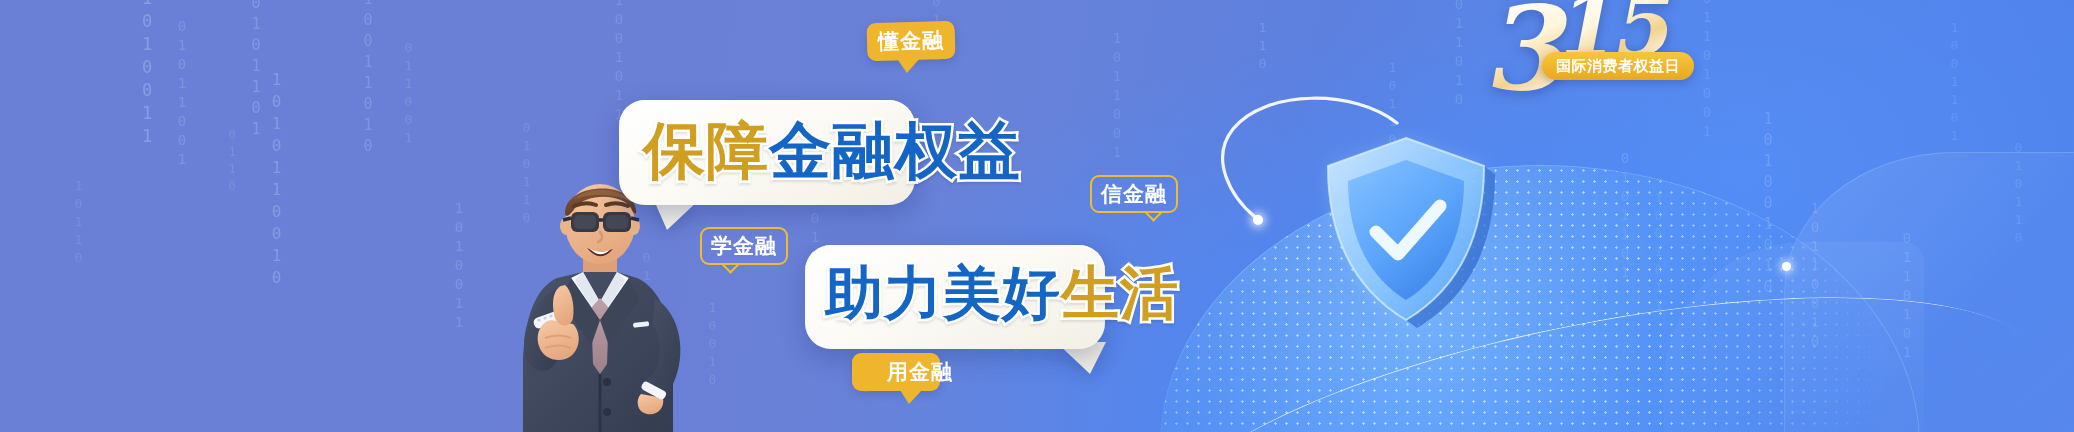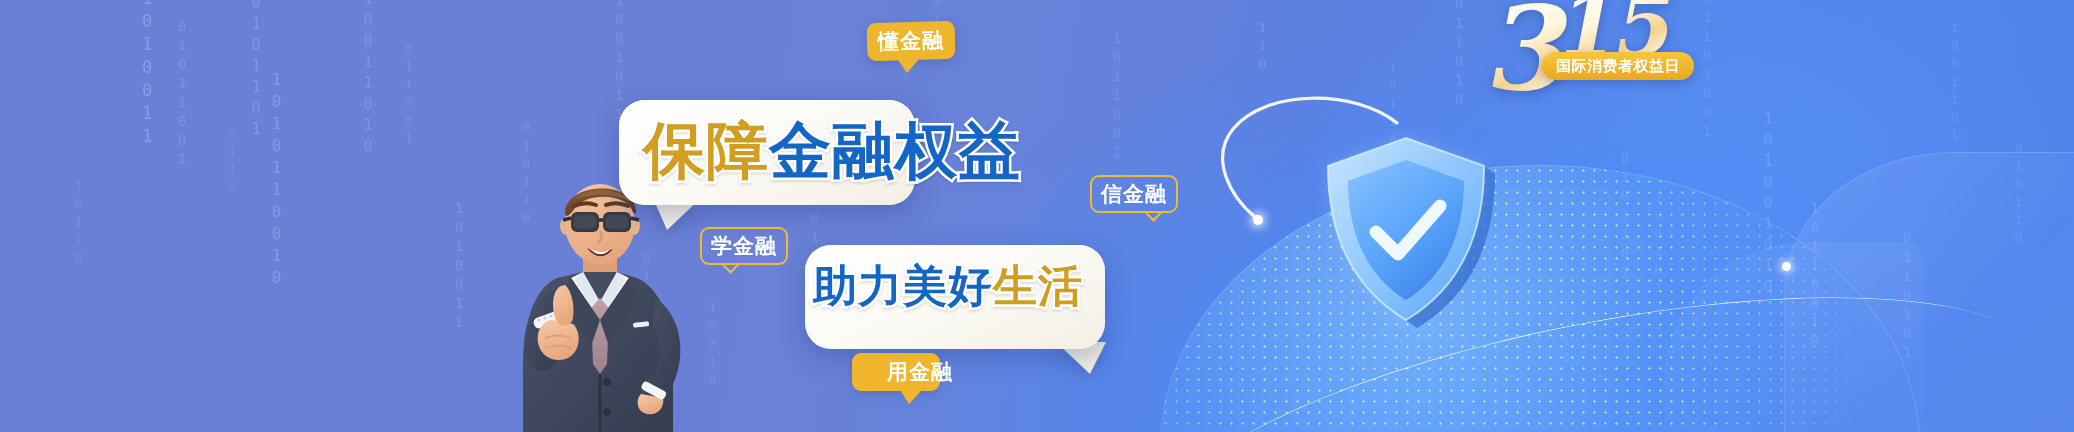--- a/index.html
+++ b/index.html
@@ -137,21 +137,21 @@
   .tail-1{
     position:absolute; left:653px; top:198px;
     width:0;height:0;
     border-left:14px solid transparent;
     border-right:34px solid transparent;
     border-top:32px solid #f4f1e6;
     filter:drop-shadow(0 6px 8px rgba(30,50,120,.22));
   }
 
   #bubble-2{left:805px; top:245px; width:300px; height:104px;}
-  #bubble-2 .cjk{font-size:44px; position:absolute; left:8px; top:19px; letter-spacing:1px;}
+  #bubble-2 .cjk{font-size:58px; position:absolute; left:20px; top:19px; letter-spacing:1px;}
   .tail-2{
     position:absolute; left:1056px; top:342px;
     width:0;height:0;
     border-right:16px solid transparent;
     border-left:34px solid transparent;
     border-top:32px solid #f1eee2;
     filter:drop-shadow(0 6px 8px rgba(30,50,120,.22));
   }
 
   

